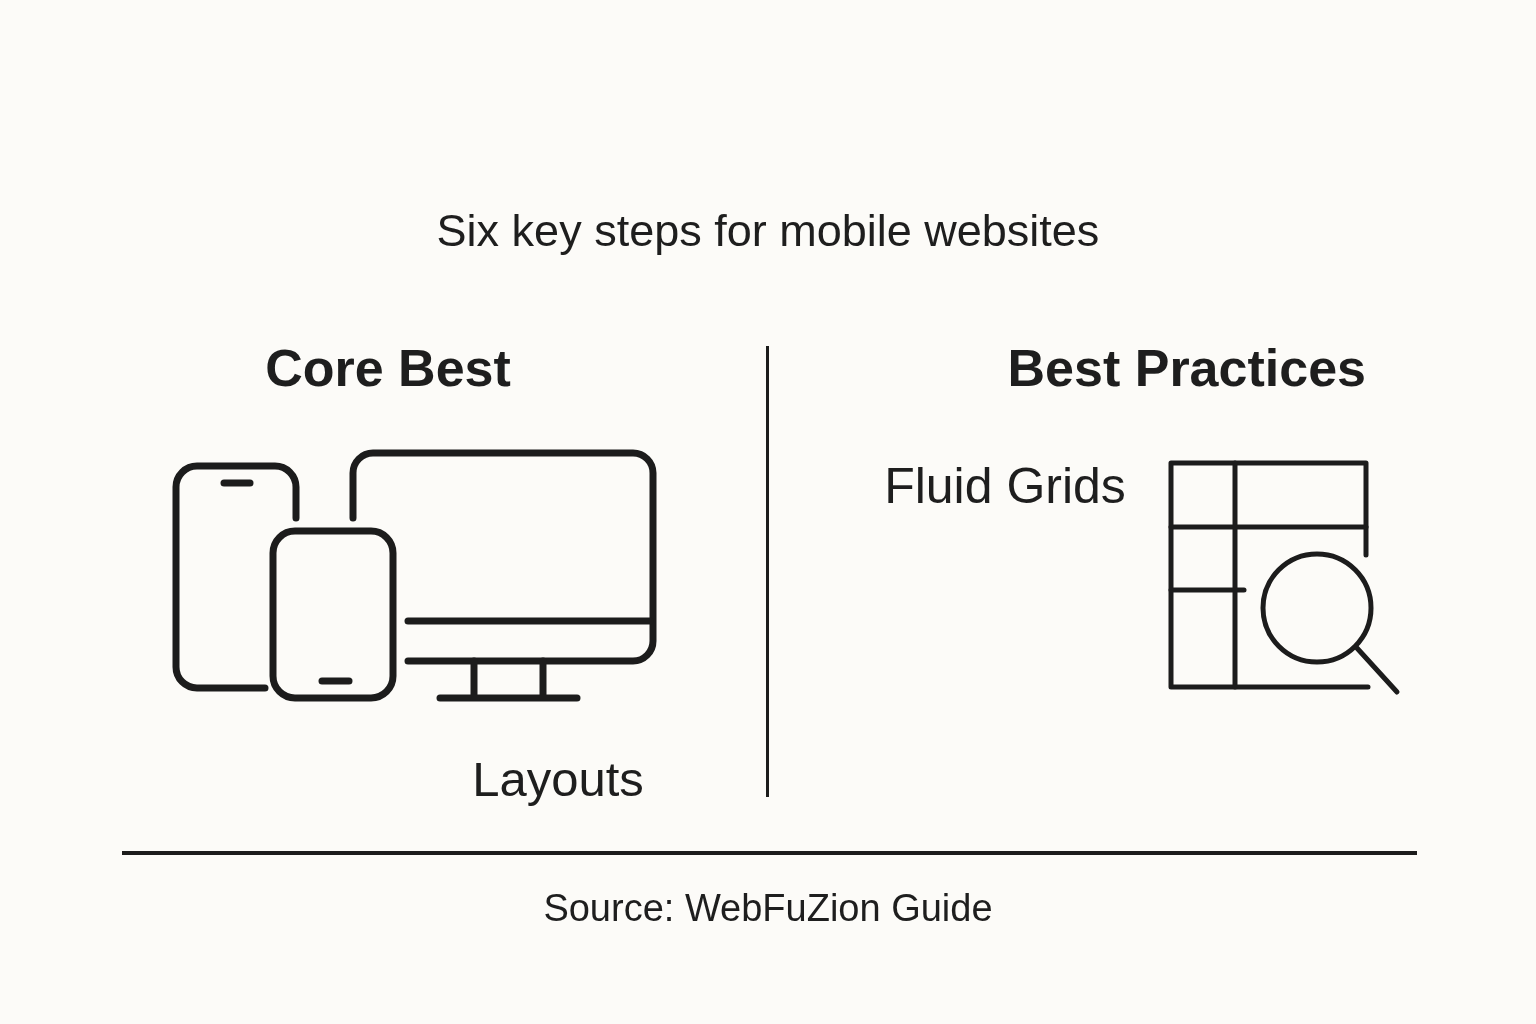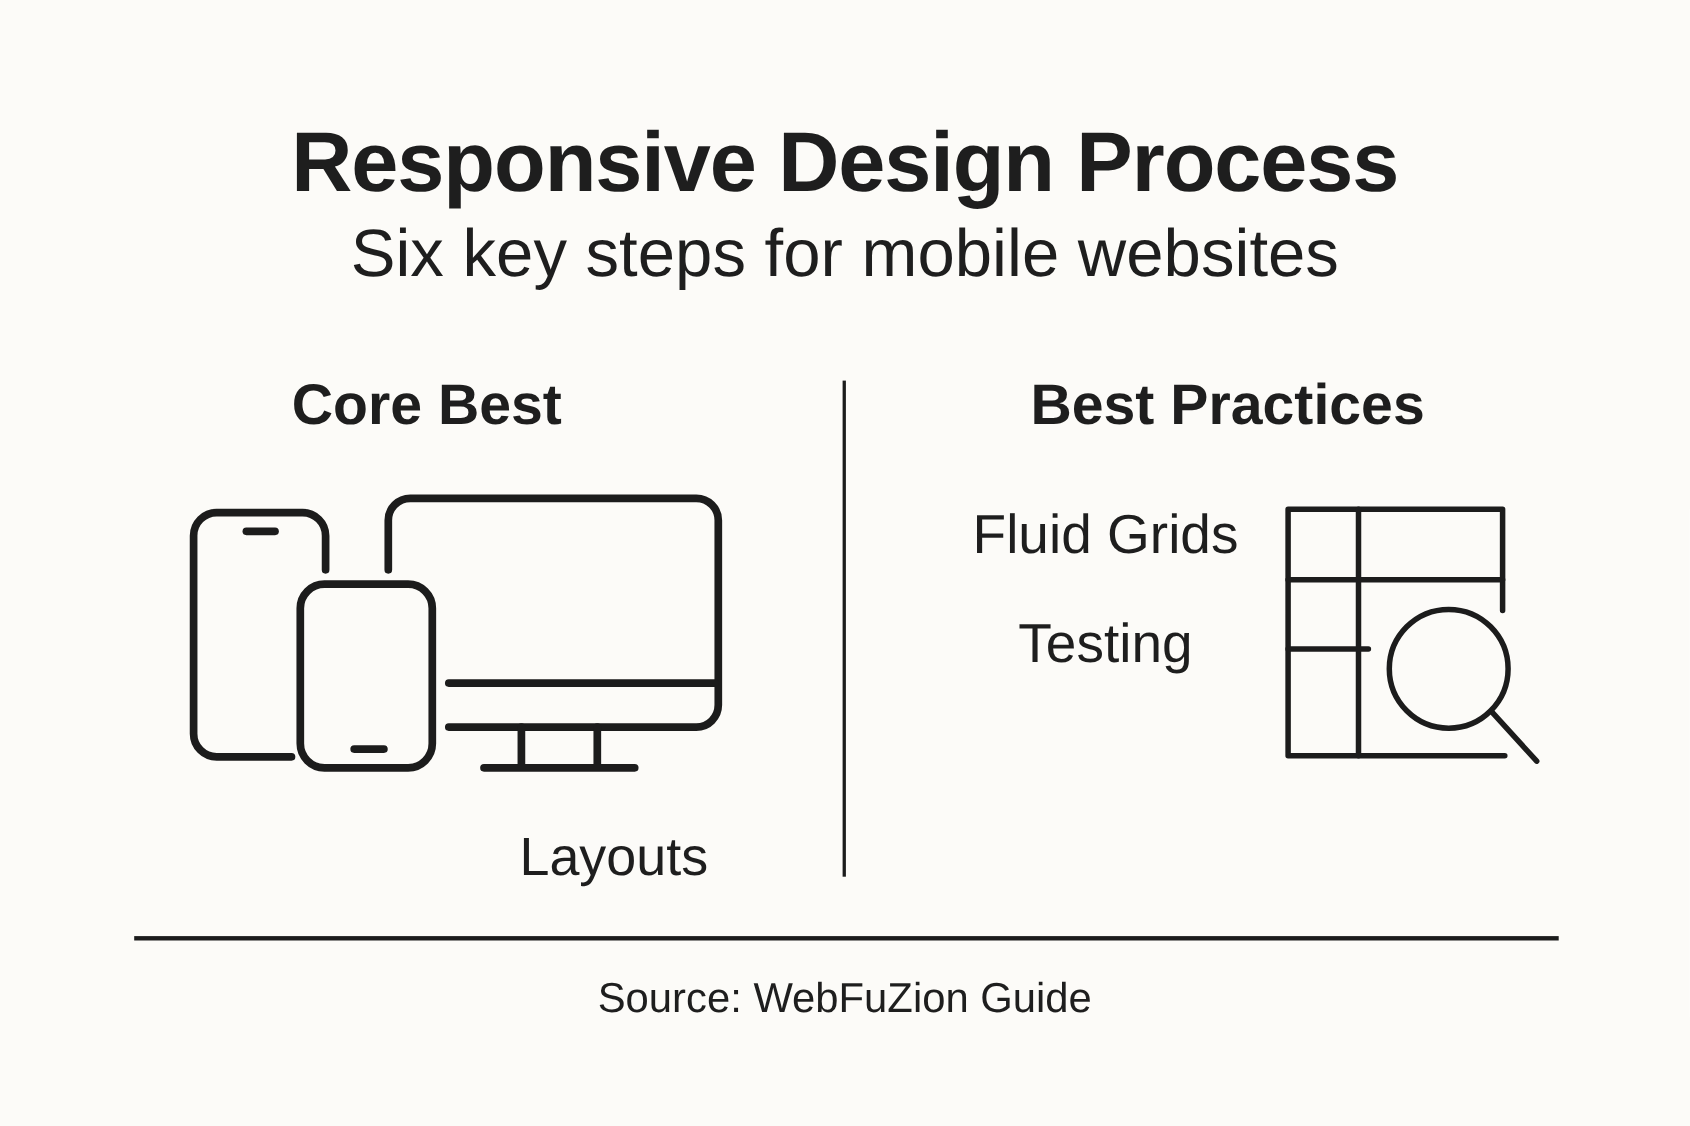--- a/index.html
+++ b/index.html
@@ -18,28 +18,28 @@
   .abs { position: absolute; }
   .center { text-align: center; }
 
   .title {
     left: 0; top: 110px; width: 1536px;
     font-size: 77px; line-height: 77px; font-weight: 700;
     letter-spacing: -1px;
   }
   .subtitle {
     left: 0; top: 208px; width: 1536px;
-    font-size: 61px; line-height: 45px; font-weight: 400;
+    font-size: 45px; line-height: 45px; font-weight: 400;
   }
   .col-heading {
     top: 342px; width: 500px;
     font-size: 52px; line-height: 52px; font-weight: 700;
   }
   .heading-core { left: 138px; }
-  .heading-best { left: 866px; }
+  .heading-best { left: 866px; text-align: right; }
 
   .v-divider {
     left: 766px; top: 346px; width: 3px; height: 451px;
     background: var(--line, #1C1C1C);
   }
 
   .icon-devices { left: 160px; top: 440px; width: 520px; height: 270px; }
   .icon-grid    { left: 1150px; top: 440px; width: 270px; height: 270px; }
 
   .icon-stroke {
@@ -70,21 +70,20 @@
   .source {
     left: 0; top: 889px; width: 1536px;
     font-size: 38px; line-height: 38px; font-weight: 400; text-align: center;
   }
 </style>
 </head>
 <body>
 
 <div class="canvas" style="--bg: #FCFBF8; --ink: #1E1E1E; --line: #1C1C1C;">
 
-  <div class="abs center title">Responsive Design Process</div>
 
   <div class="abs center subtitle">Six key steps for mobile websites</div>
 
   <div class="abs center col-heading heading-core">Core Best</div>
 
   <div class="abs center col-heading heading-best">Best Practices</div>
 
   <div class="abs v-divider"></div>
 
   <svg class="abs icon-devices" viewBox="0 0 520 270" aria-hidden="true">
@@ -99,21 +98,20 @@
       <rect x="113" y="91" width="120" height="167" rx="22"></rect>
       <path d="M162 241 H189"></path>
     </g>
   </svg>
 
 
   <div class="abs center practice-item item-fluid-grids">Fluid Grids</div>
 
   <div class="abs center device-label label-layouts">Layouts</div>
 
-  <div class="abs center practice-item item-testing">Testing</div>
 
   <svg class="abs icon-grid" viewBox="0 0 270 270" aria-hidden="true">
     <g class="icon-stroke" stroke-width="5">
       <path d="M216 115 V23 H21 V247 H218"></path>
       <path d="M85 23 V247"></path>
       <path d="M21 87 H216"></path>
       <path d="M21 150 H94"></path>
       <circle cx="167" cy="168" r="54"></circle>
       <path d="M206 207 L247 252"></path>
     </g>

